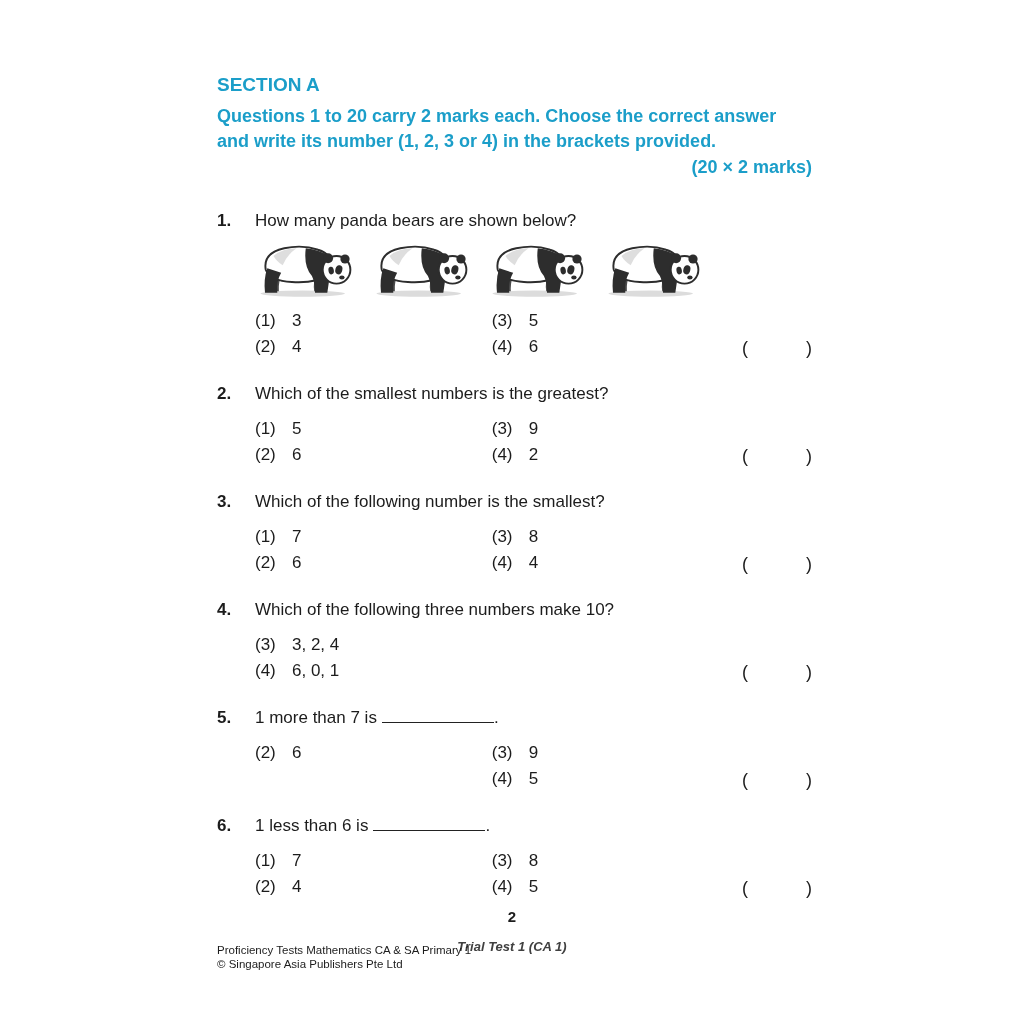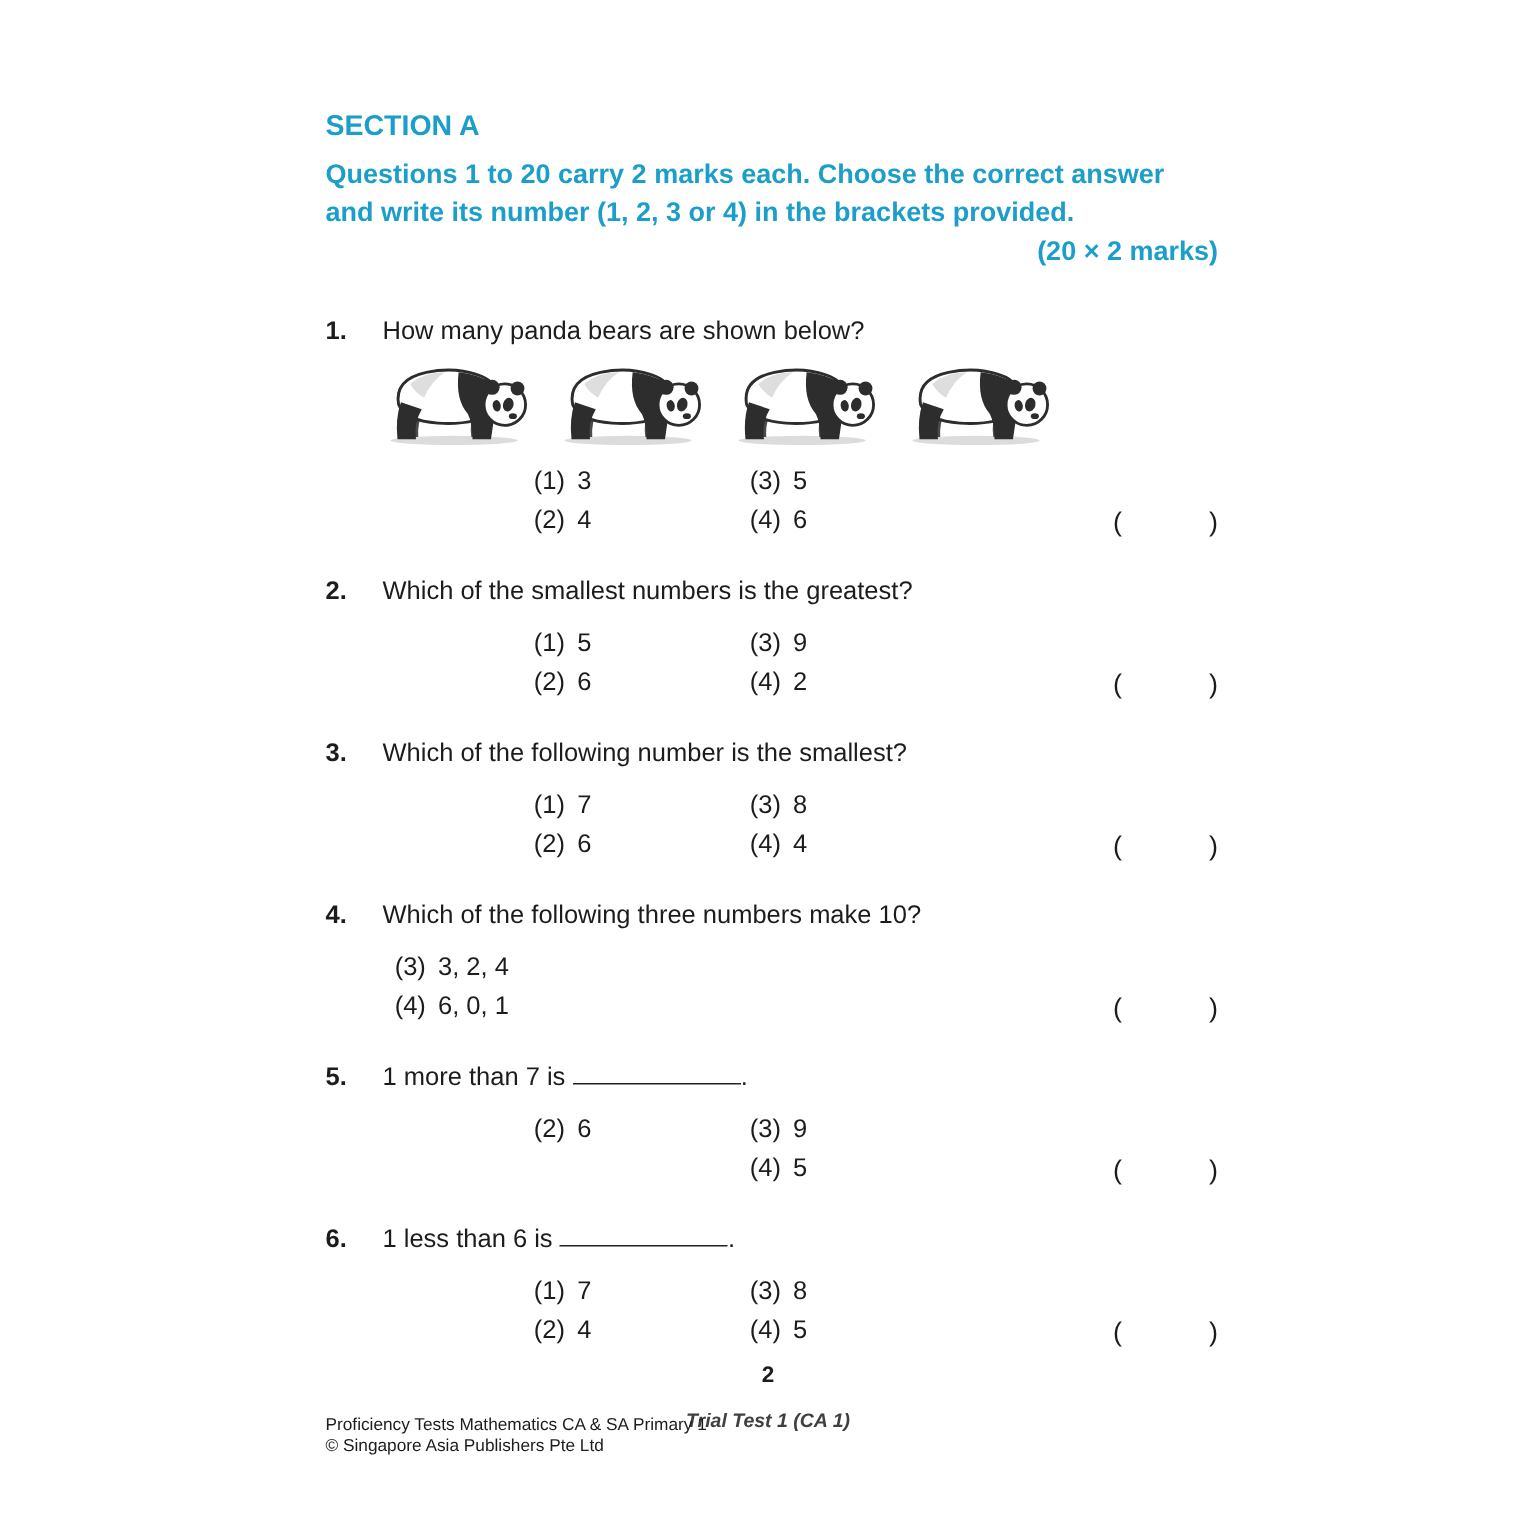--- a/index.html
+++ b/index.html
@@ -19,21 +19,21 @@
   .q-num { position:absolute; left:0; top:0; font-weight:bold; line-height:26px; }
   .q-line { line-height:26px; }
   .blank-line { display:inline-block; width:112px; height:14px; border-bottom:1.8px solid #222; margin-left:5px; }
 
   .panda-row { display:flex; gap:16px; margin:5px 0 3px 0; }
   .panda { width:100px; height:60px; }
 
   .options { position:relative; margin-top:9px; }
   .opt-col { display:inline-block; vertical-align:top; }
   .opt-col.first { width:232px; }
-  .opt { line-height:26px;text-align:center; }
+  .opt { line-height:26px; }
   .opt-label { display:inline-block; width:37px; }
   .answer-bracket {
     position:absolute; right:0; bottom:1px; width:70px;
     display:flex; justify-content:space-between; font-size:18px;
   }
 
   .footer-center { position:absolute; left:0; top:908px; width:1024px; text-align:center; }
   .footer-page-num { font-weight:bold; font-size:15px; }
   .footer-test-title { margin-top:14px; color:#404040; font-weight:bold; font-style:italic; font-size:13px; }
   .footer-left { position:absolute; left:217px; top:943px; font-size:11.5px; line-height:14px; }

